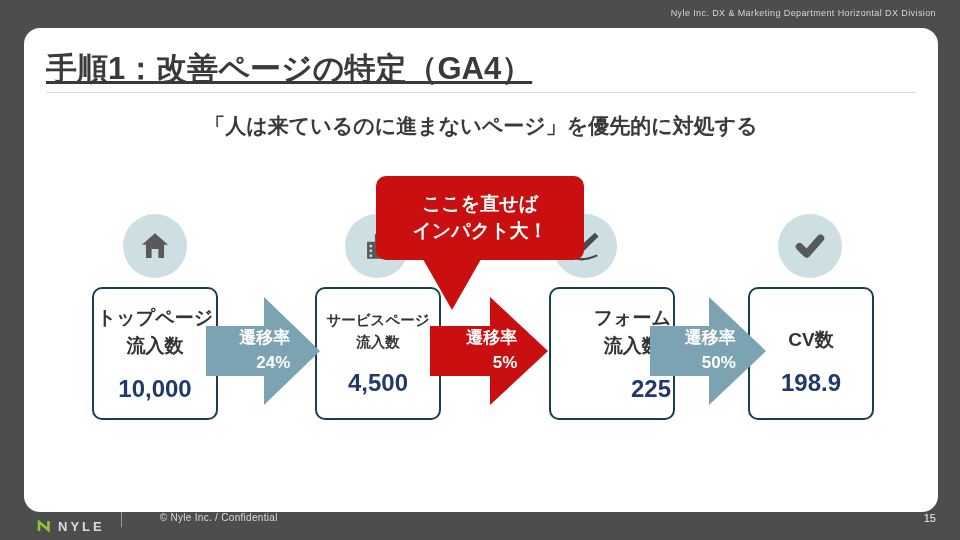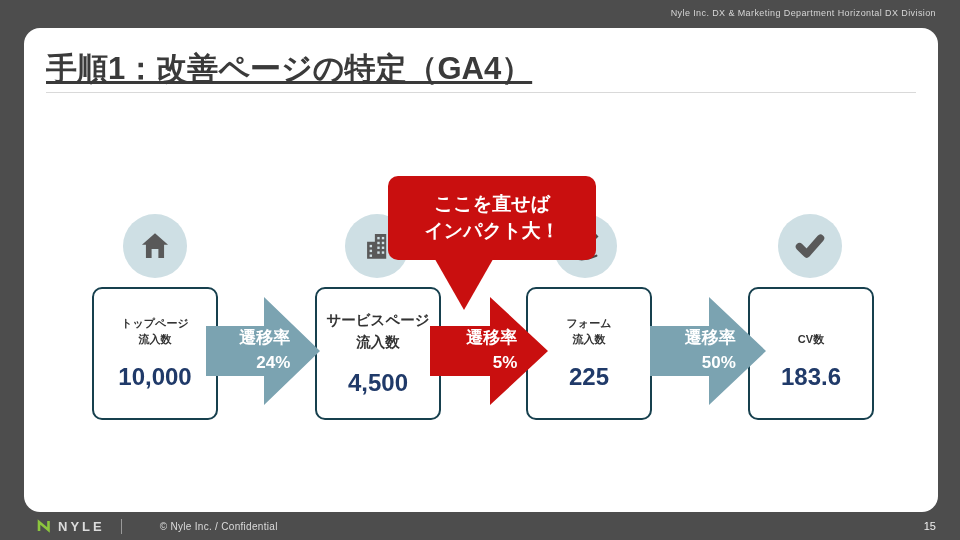--- a/index.html
+++ b/index.html
@@ -39,23 +39,23 @@
     z-index: 1;
   }
   .ic-1 { left: 99px; } .ic-2 { left: 321px; } .ic-3 { left: 529px; } .ic-4 { left: 754px; }
   
   .stage-box {
     position: absolute; top: 259px; width: 126px; height: 133px;
     background: #fff; border: 2.5px solid #17404e; border-radius: 10px;
     display: flex; flex-direction: column; align-items: center; justify-content: center;
     z-index: 2; padding: 6px 2px;
   }
-  .sb-1 { left: 68px; } .sb-2 { left: 291px; } .sb-3 { left: 502px; } .sb-4 { left: 724px; }
+  .sb-1 { left: 68px; } .sb-2 { left: 291px; } .sb-3 { left: 525px; align-items: flex-end; } .sb-4 { left: 724px; }
   .stage-label {
-    font-size: 11px; font-weight: bold; color: #333;
+    font-size: 19px; font-weight: bold; color: #333;
     line-height: 1.45; text-align: center; white-space: nowrap;
   }
   .sb-2 .stage-label { font-size: 14.5px; }
   .stage-value {
     margin-top: 16px; font-size: 24px; font-weight: bold; color: #203a69;
   }
   .sb-4 .stage-label { margin-top: 16px; }
   
   .arrow {
     position: absolute; top: 261px; height: 124px; z-index: 3;
@@ -65,34 +65,34 @@
   .ar-3 { left: 626px; width: 116px; }
   .arrow svg { position: absolute; inset: 0; width: 100%; height: 100%; }
   .arrow-text {
     position: absolute; left: 0; top: 0; width: 74%; height: 100%;
     display: flex; flex-direction: column; align-items: flex-end; justify-content: center;
     color: #fff; font-weight: bold; font-size: 17px; line-height: 1.45;
     text-align: center;
   }
   
   .callout {
-    position: absolute; left: 360px; top: 146px; width: 216px; height: 138px;
+    position: absolute; left: 348px; top: 146px; width: 216px; height: 138px;
     z-index: 5;
   }
   .callout svg { position: absolute; inset: 0; width: 100%; height: 100%; }
   .callout-text {
     position: absolute; left: 4px; top: 2px; width: 208px; height: 84px;
     display: flex; flex-direction: column; align-items: center; justify-content: center;
     color: #fff; font-weight: bold; font-size: 19px; line-height: 1.4;
     text-align: center;
   }
   
   .footer {
     position: absolute; left: 0; right: 0; bottom: 0; height: 28px;
-    display: flex; align-items: center; color: #e3e3e3;
+    display: flex; color: #e3e3e3;
   }
   .footer-logo { display: flex; align-items: center; margin-left: 36px; }
   .logo-word {
     font-size: 13px; font-weight: bold; letter-spacing: 3px;
     color: #dcdcdc; margin-left: 6px;
   }
   .footer-divider {
     width: 1px; height: 15px; background: #9a9a9a; margin: 0 14px 0 16px;
   }
   .footer-copy { font-size: 10px; color: #dcdcdc; letter-spacing: 0.3px; padding-left: 24px; }
@@ -102,20 +102,21 @@
 </style>
 </head>
 <body>
 
 <div class="top-right-text">Nyle Inc.  DX &amp; Marketing Department  Horizontal DX Division</div>
 
 <div class="slide-card">
 
   <div class="slide-title">手順1：改善ページの特定（GA4）</div>
   <div class="title-rule"></div>
+  <div class="subtitle">「人は来ているのに進まないページ」を優先的に対処する</div>
 
   <div class="icon-circle ic-1">
     <svg width="34" height="34" viewBox="0 0 24 24">
       <path fill="#595959" d="M12 3 L2.8 11.2 L5.6 11.2 L5.6 20.5 L9.6 20.5 L9.6 14.2 L14.4 14.2 L14.4 20.5 L18.4 20.5 L18.4 11.2 L21.2 11.2 Z"></path>
     </svg>
   </div>
   <div class="icon-circle ic-2">
     <svg width="34" height="34" viewBox="0 0 24 24">
       <path fill="#595959" d="M5 21 L5 9 L10.5 9 L10.5 3.5 L18.5 3.5 L18.5 21 Z"></path>
       <g fill="#cedfe4">
@@ -165,21 +166,21 @@
       <div>フォーム</div>
       <div>流入数</div>
     </div>
     <div class="stage-value">225</div>
   </div>
   <div class="stage-box sb-4">
     <div class="stage-label">
       <div>CV数</div>
       <div></div>
     </div>
-    <div class="stage-value">183.6</div>
+    <div class="stage-value">198.9</div>
   </div>
 
   <div class="arrow ar-1">
     <svg viewBox="0 0 114 124" preserveAspectRatio="none">
       <polygon fill="#7ba3b1" points="0,37 58,37 58,8 114,62 58,116 58,87 0,87"></polygon>
     </svg>
     <div class="arrow-text">
       <div>遷移率</div>
       <div>24%</div>
     </div>

